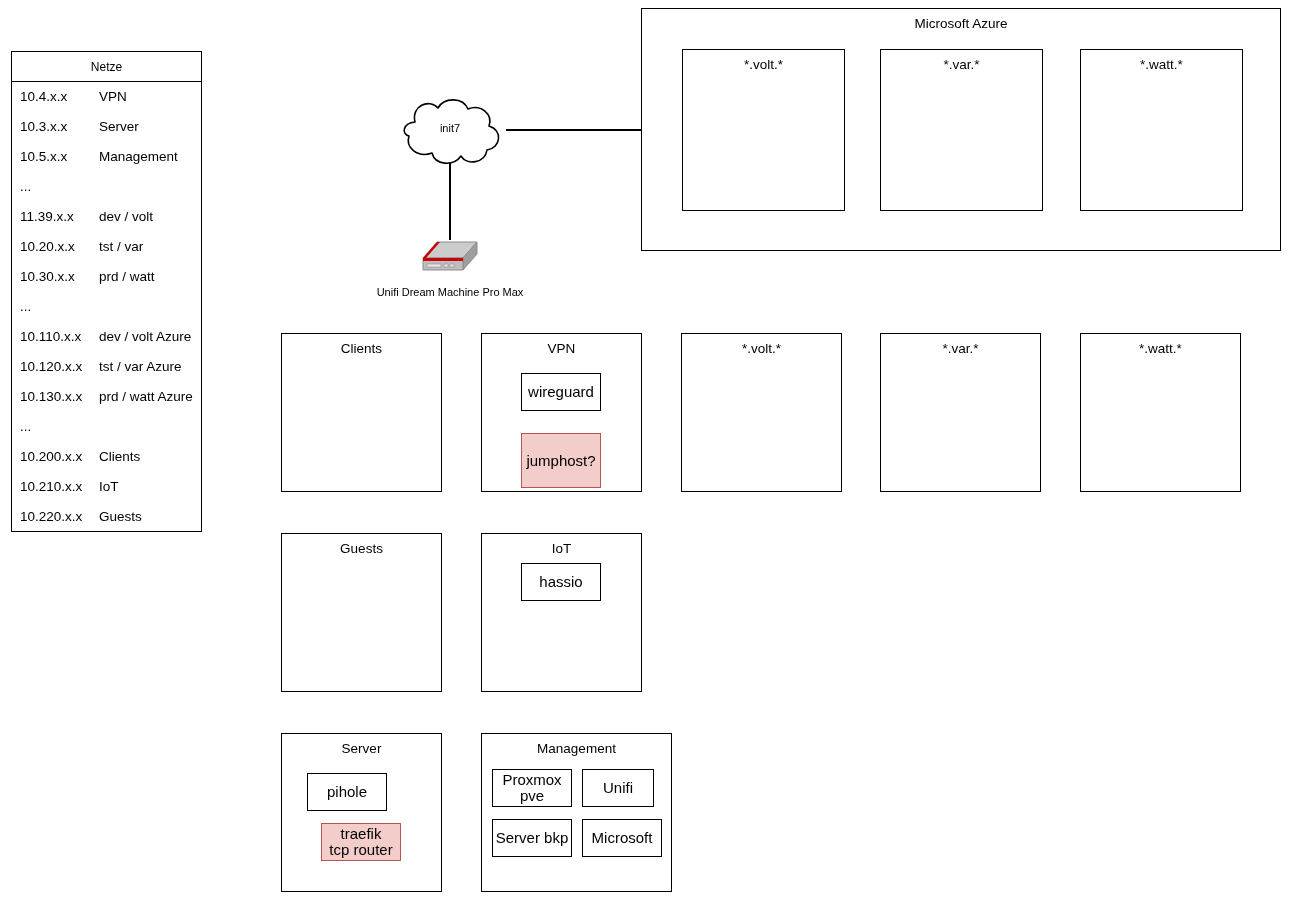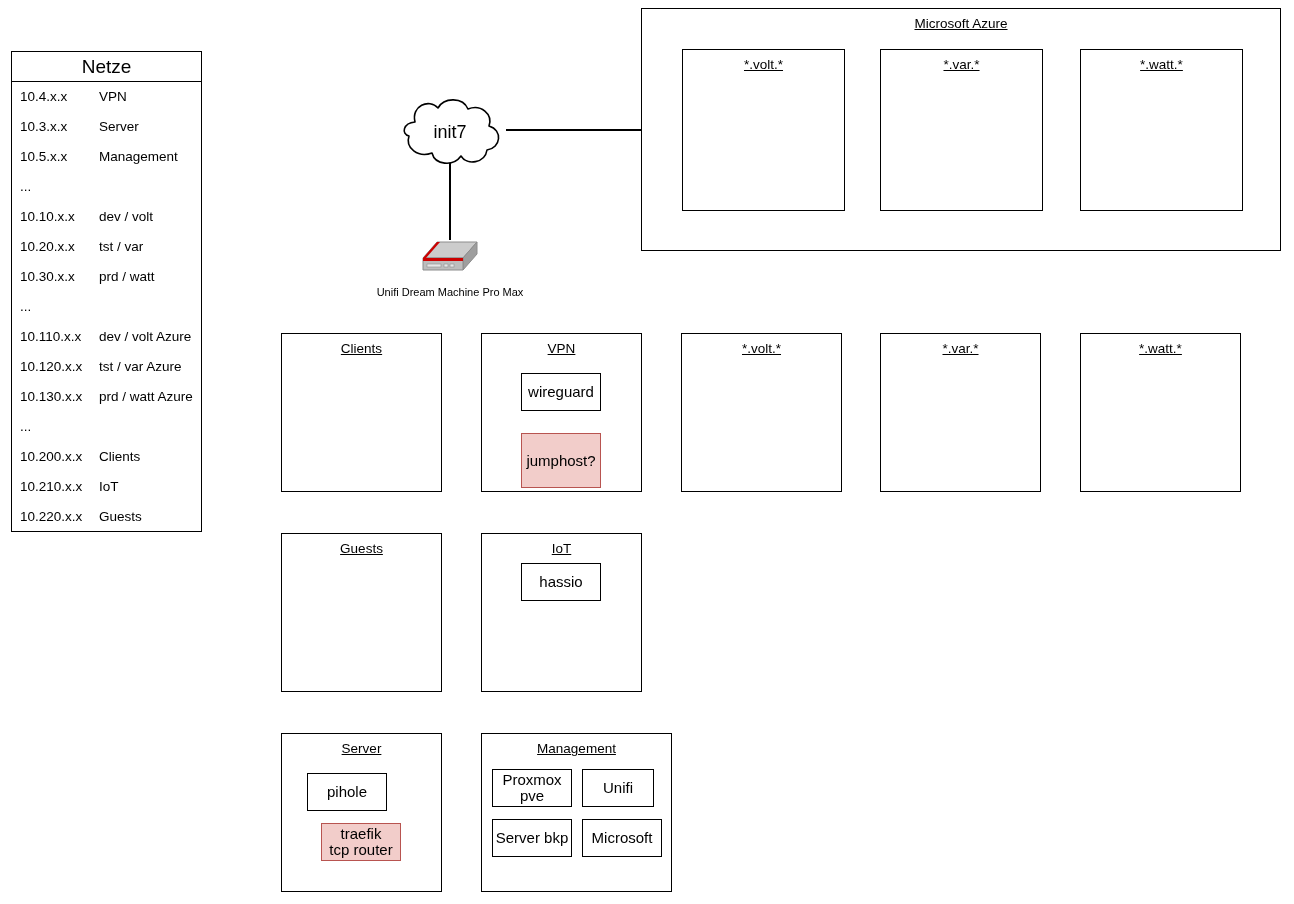--- a/index.html
+++ b/index.html
@@ -28,21 +28,20 @@
   }
   .box > .box-title {
     position: absolute;
     top: 6px;
     left: 0;
     right: 0;
     text-align: center;
     font-size: 13.5px;
     line-height: 17px;
     color: #000000;
-    text-decoration: underline;
   }
 
   .leaf {
     position: absolute;
     box-sizing: border-box;
     border: 1.6px solid #000000;
     background: #ffffff;
     display: flex;
     align-items: center;
     justify-content: center;
@@ -65,21 +64,21 @@
     width: 191px;
     height: 481px;
     border: 1.6px solid #000000;
     background: #ffffff;
     box-sizing: border-box;
   }
   #netze-header {
     height: 30px;
     line-height: 30px;
     text-align: center;
-    font-size: 19px;
+    font-size: 12px;
     border-bottom: 1.6px solid #000000;
     box-sizing: border-box;
   }
   #netze-rows {
     position: relative;
   }
   .netze-row {
     height: 30px;
     line-height: 30px;
     display: flex;
@@ -113,21 +112,21 @@
     top: 96px;
     width: 118px;
     height: 72px;
   }
   #cloud-wrap svg { display: block; width: 118px; height: 72px; }
   #cloud-label {
     position: absolute;
     left: 0; right: 0;
     top: 26px;
     text-align: center;
-    font-size: 18px;
+    font-size: 11px;
     color: #000000;
   }
 
   
   #router-wrap {
     position: absolute;
     left: 420px;
     top: 238px;
     width: 60px;
     height: 48px;
@@ -161,21 +160,21 @@
       </div>
       <div class="netze-row">
         <span class="net">10.5.x.x</span>
         <span class="name">Management</span>
       </div>
       <div class="netze-row ellipsis">
         <span class="net">...</span>
         <span class="name"></span>
       </div>
       <div class="netze-row">
-        <span class="net">10.10.x.x</span>
+        <span class="net">11.39.x.x</span>
         <span class="name">dev / volt</span>
       </div>
       <div class="netze-row">
         <span class="net">10.20.x.x</span>
         <span class="name">tst / var</span>
       </div>
       <div class="netze-row">
         <span class="net">10.30.x.x</span>
         <span class="name">prd / watt</span>
       </div>

